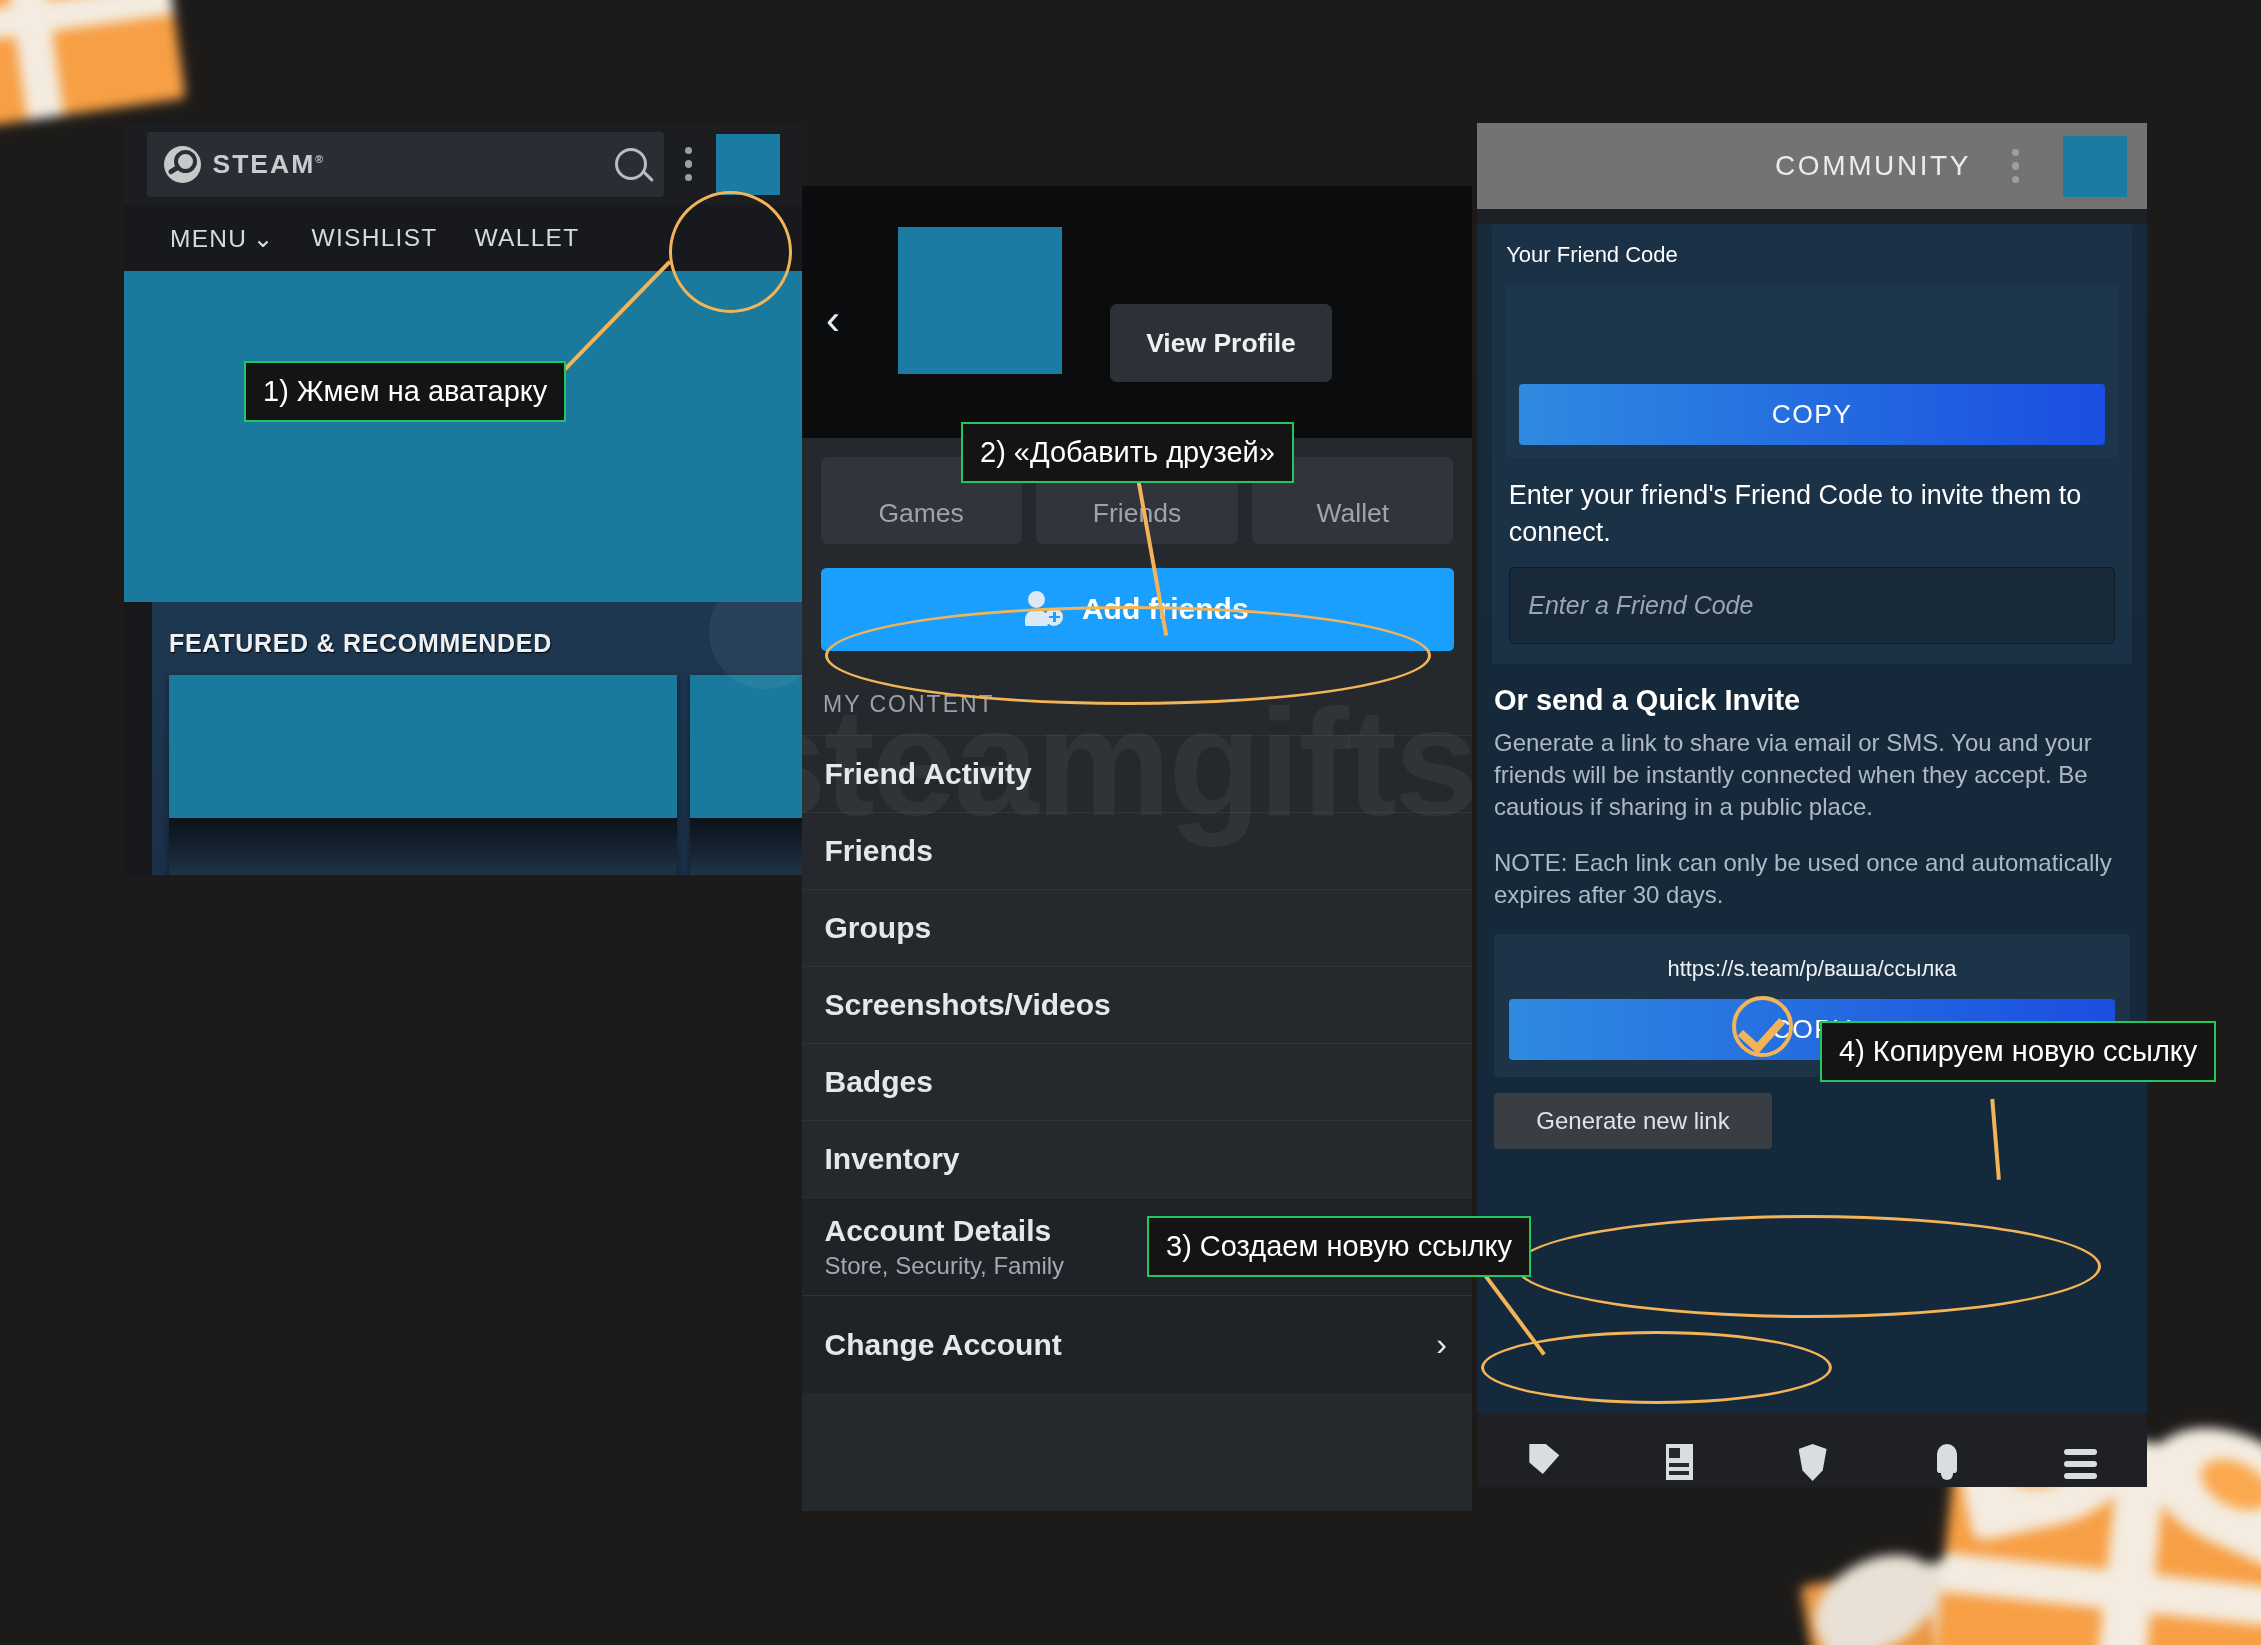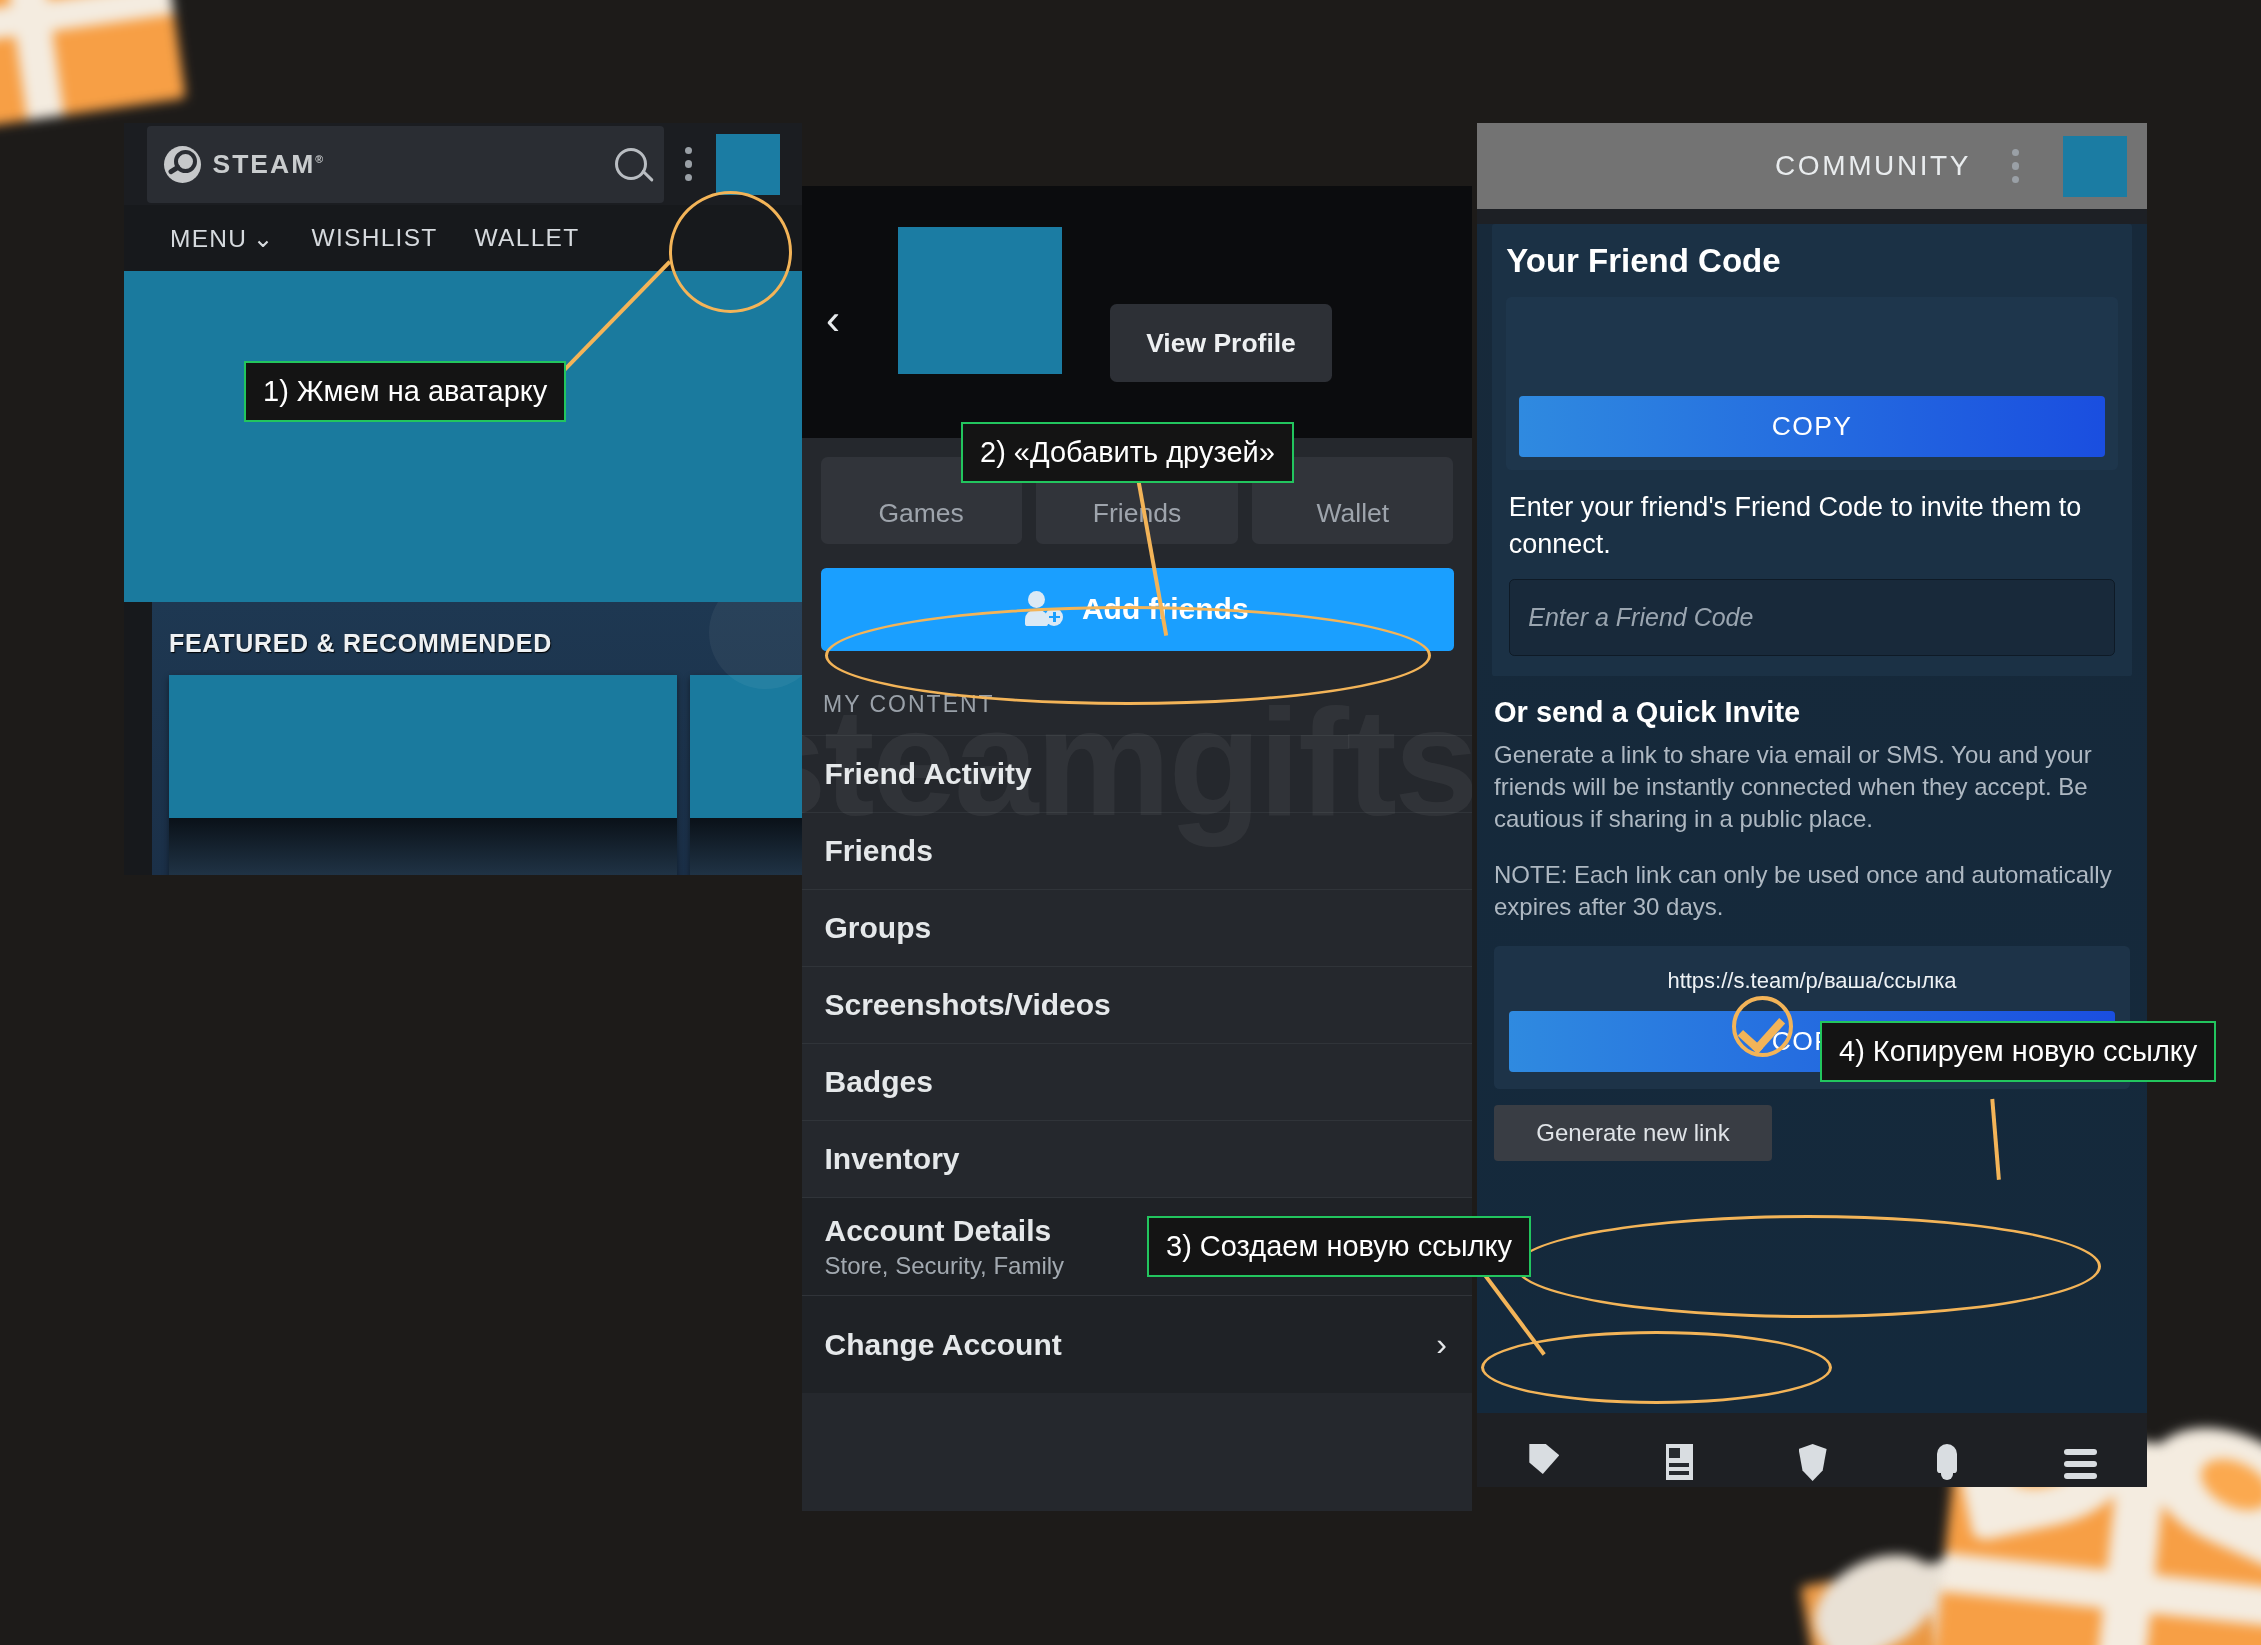--- a/index.html
+++ b/index.html
@@ -30,21 +30,21 @@
   #gift-br { right:-53px; bottom:-73px; width:371px; height:278px; transform:rotate(6deg); }
   #gift-br2{ right:159px; bottom:-132px; width:285px; height:218px; transform:rotate(-10deg); opacity:.95;}
 
   
   .screen { position:absolute; overflow:hidden; }
 
   
   #left-phone { left:124px; top:123px; width:678px; height:752px; background:#17191c; }
   .l-topbar { height:82px; background:#1b1d21; display:flex; align-items:center; padding:0 22.5px; }
   .searchbox {
-    flex:1; height:77px; background:#2a2d33; border-radius:4px;
+    flex:1; height:65px; background:#2a2d33; border-radius:4px;
     display:flex; align-items:center; padding:0 17px; gap:30px;
   }
   .steam-logo-wrap { display:flex; align-items:center; gap:12px; flex:1; }
   .steam-ball {
     width:37px; height:37px; border-radius:50%;
     background:#c6c8ca; position:relative; flex:none;
   }
   .steam-ball::before {
     content:""; position:absolute; width:15px; height:15px; border-radius:50%;
     border:4px solid #2a2d33; right:4px; top:4.6px;
@@ -165,21 +165,21 @@
     position:absolute; left:-60px; top:-5.3px; font-size:152px; font-weight:bold;
     color:rgba(255,255,255,.055); white-space:nowrap; letter-spacing:-2.6px; pointer-events:none;
   }
 
   
   #right-phone { left:1477px; top:123px; width:670px; height:1364px; background:#1d2025; }
   .r-head { height:86px; display:flex; align-items:center; justify-content:flex-end; gap:20px; padding:0 20px; background:#737373; }
   .r-head .title { color:#e9ecee; font-size:28px; letter-spacing:2.6px; }
   .r-body { background:linear-gradient(180deg,#17293a 0%,#14293c 100%); margin:0 0 0 0; height:1189px; position:relative; padding:0 0; }
   .r-card { background:#1b3145; margin:14.6px 14.6px 0 14.6px; border-radius:2.6px; padding:18.5px 14.6px 20px 14.6px; }
-  .r-h1 { color:#ffffff; font-size:33px; margin-bottom:17px;font-weight:bold; }
+  .r-h1 { color:#ffffff; font-size:22px; margin-bottom:17px; }
   .r-codebox { background:#1e364c; border-radius:5.3px; padding:13.2px; }
   .r-blank { height:86px; }
   .r-btn-copy {
     height:61px; border-radius:4px; color:#fff; font-size:26.5px; letter-spacing:1.3px;
     display:flex; align-items:center; justify-content:center;
     background:linear-gradient(90deg,#2f8ae0,#1a4ee0);
   }
   .r-desc { color:#ffffff; font-size:27px; line-height:1.36; margin:18.5px 2.6px 0 2.6px; }
   .r-input {
     margin:17px 2.6px 0 2.6px; height:77px; border:1.3px solid #0e1a26; border-radius:5.3px;

